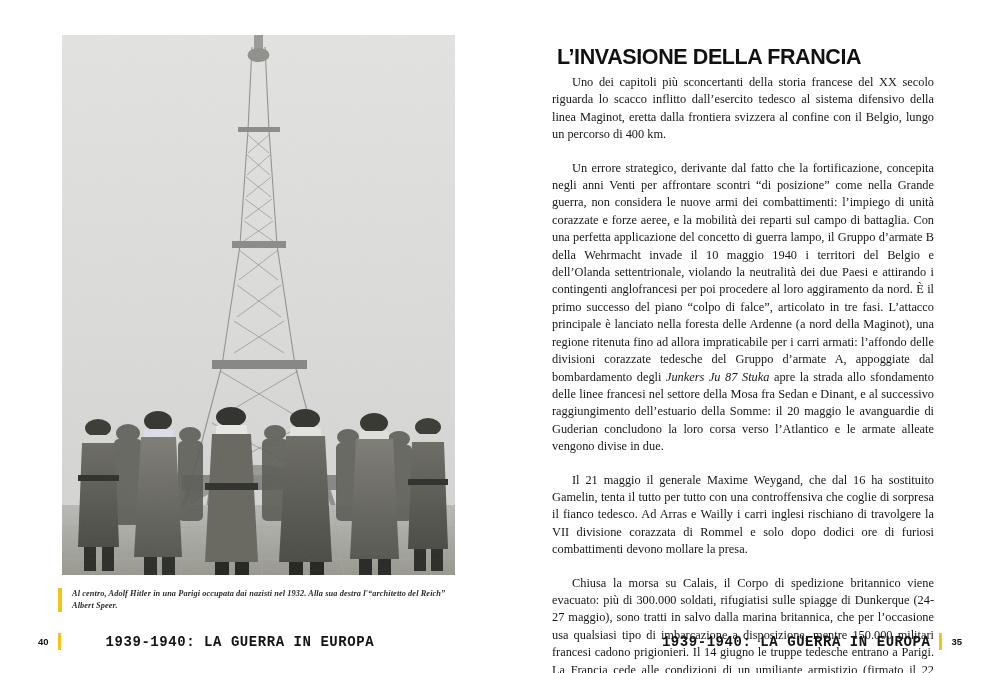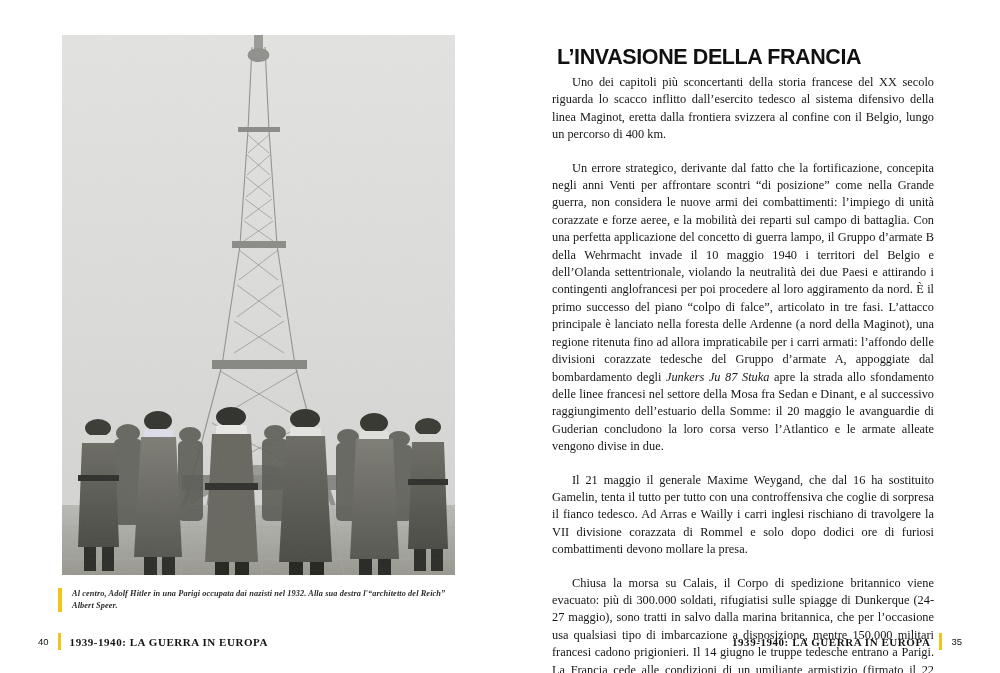--- a/index.html
+++ b/index.html
@@ -100,39 +100,40 @@
   }
   .footer-right {
     position: absolute;
     right: 38px; bottom: 24px;
     display: flex;
     align-items: center;
     height: 15px;
   }
   .folio {
     font-family: "Liberation Sans", sans-serif;
-    font-weight: normal;
+    font-weight: bold;
     font-size: 9.5px;
     color: #111111;
     letter-spacing: 0px;
   }
   .rule {
     width: 3px;
     height: 17px;
     background: #F2C41A;
     margin: 0 9px;
     flex: 0 0 auto;
   }
   .running-head {
-    font-family: Liberation Serif, serif;
-    font-weight: bold;
-    font-size: 11px;
+    font-family: Liberation Mono, monospace;
+    font-weight: bold;
+    font-size: 14px;
     letter-spacing: 0.55px;
     color: #141414;
     white-space: nowrap;
+    margin-left: 36px;
   }
 </style>
 </head>
 <body>
 
 <div class="spread">
 
   <div class="page-left">
 
     <div class="photo-frame">

